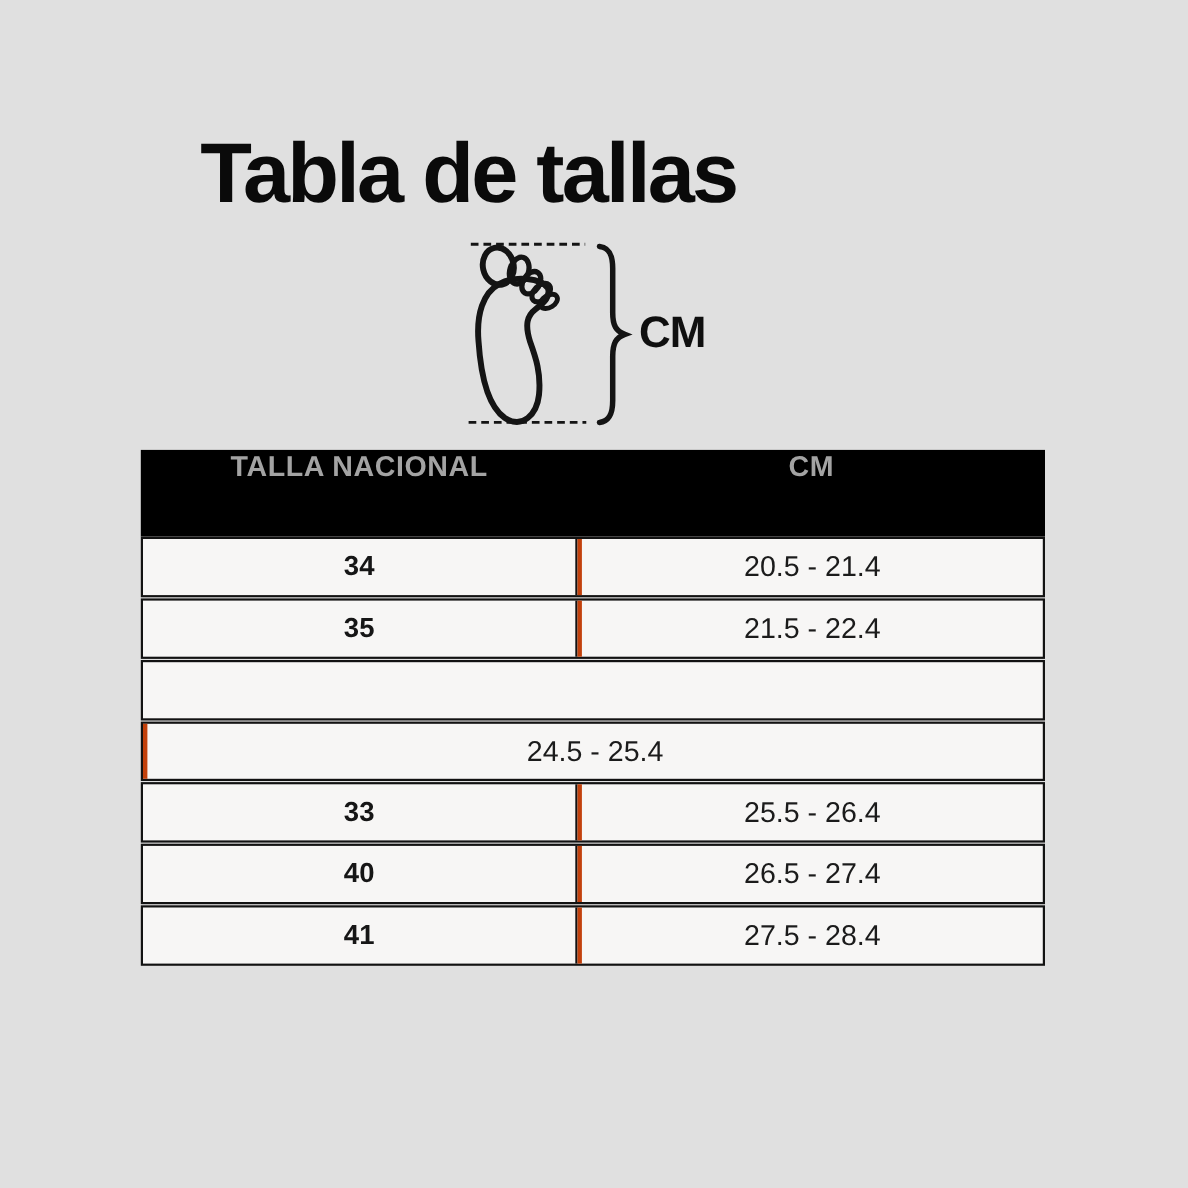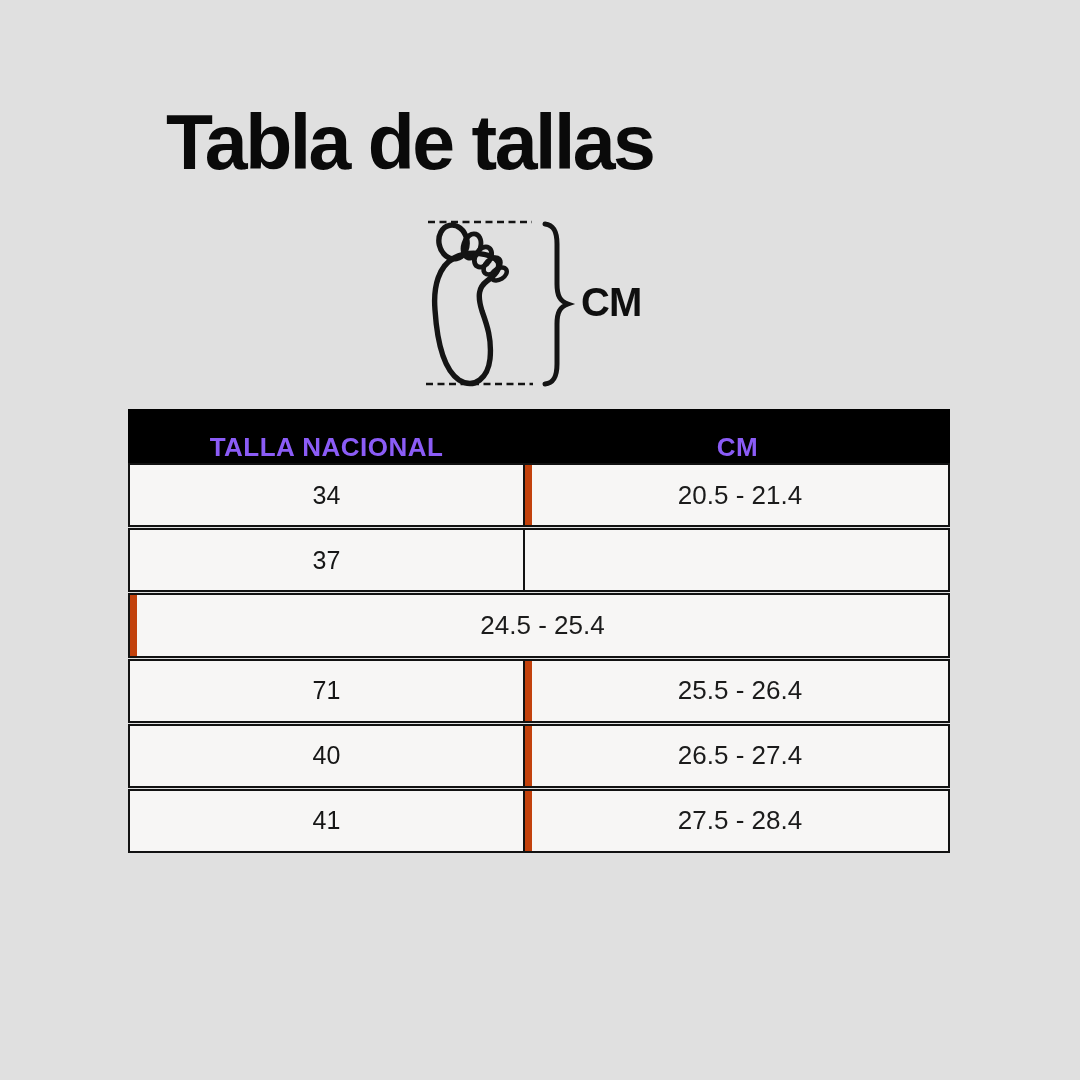--- a/index.html
+++ b/index.html
@@ -8,21 +8,21 @@
     width: 1080px;
     height: 1080px;
     background: #e0e0e0;
     font-family: "Liberation Sans", sans-serif;
     overflow: hidden;
   }
   .page-title {
     position: absolute;
     left: 166px;
     top: 100px;
-    margin: 0;
+    margin: 16px;
     font-size: 77px;
     font-weight: bold;
     letter-spacing: -2.5px;
     color: #0a0a0a;
     line-height: 1.1;
   }
   .illustration {
     position: absolute;
     left: 424px;
     top: 216px;
@@ -39,24 +39,24 @@
     color: #0f0f0f;
   }
   .size-table {
     position: absolute;
     left: 128px;
     top: 409px;
     width: 822px;
   }
   .table-header {
     display: flex;
-    height: 54px;
+    height: 79px;
     background: #000000;
-    color: #8b5cf6;
-    align-items: flex-end;
+    color: #a3a3a3;
+    align-items: flex-start;
     font-weight: bold;
     font-size: 26px;
     letter-spacing: 0.5px;
   }
   .th-size { width: 397px; text-align: center; }
   .th-cm   { flex: 1; text-align: center; }
   .table-body {
     display: flex;
     flex-direction: column;
     gap: 1px;
@@ -67,27 +67,27 @@
     display: flex;
     background: #f7f6f5;
     border: 2px solid #121212;
   }
   .cell-size {
     width: 393px;
     border-right: 2px solid #121212;
     display: flex;
     align-items: center;
     justify-content: center;
-    font-weight: normal;
+    font-weight: bold;
     font-size: 25px;
     color: #161616;
   }
   .cell-cm {
     flex: 1;
-    border-left: 7px solid #c2410c;
+    border-left: 4px solid #c2410c;
     display: flex;
     align-items: center;
     justify-content: center;
     font-size: 26px;
     color: #1b1b1b;
   }
 </style>
 </head>
 <body>
 
@@ -130,27 +130,30 @@
     <div class="table-header">
       <div class="th-size">TALLA NACIONAL</div>
       <div class="th-cm">CM</div>
     </div>
     <div class="table-body">
       <div class="row">
         <div class="cell-size">34</div>
         <div class="cell-cm">20.5 - 21.4</div>
       </div>
       <div class="row">
-        <div class="cell-size">37</div>
+        <div class="cell-size">35</div>
+        <div class="cell-cm">21.5 - 22.4</div>
+      </div>
+      <div class="row">
       </div>
       <div class="row">
         <div class="cell-cm">24.5 - 25.4</div>
       </div>
       <div class="row">
-        <div class="cell-size">71</div>
+        <div class="cell-size">33</div>
         <div class="cell-cm">25.5 - 26.4</div>
       </div>
       <div class="row">
         <div class="cell-size">40</div>
         <div class="cell-cm">26.5 - 27.4</div>
       </div>
       <div class="row">
         <div class="cell-size">41</div>
         <div class="cell-cm">27.5 - 28.4</div>
       </div>

